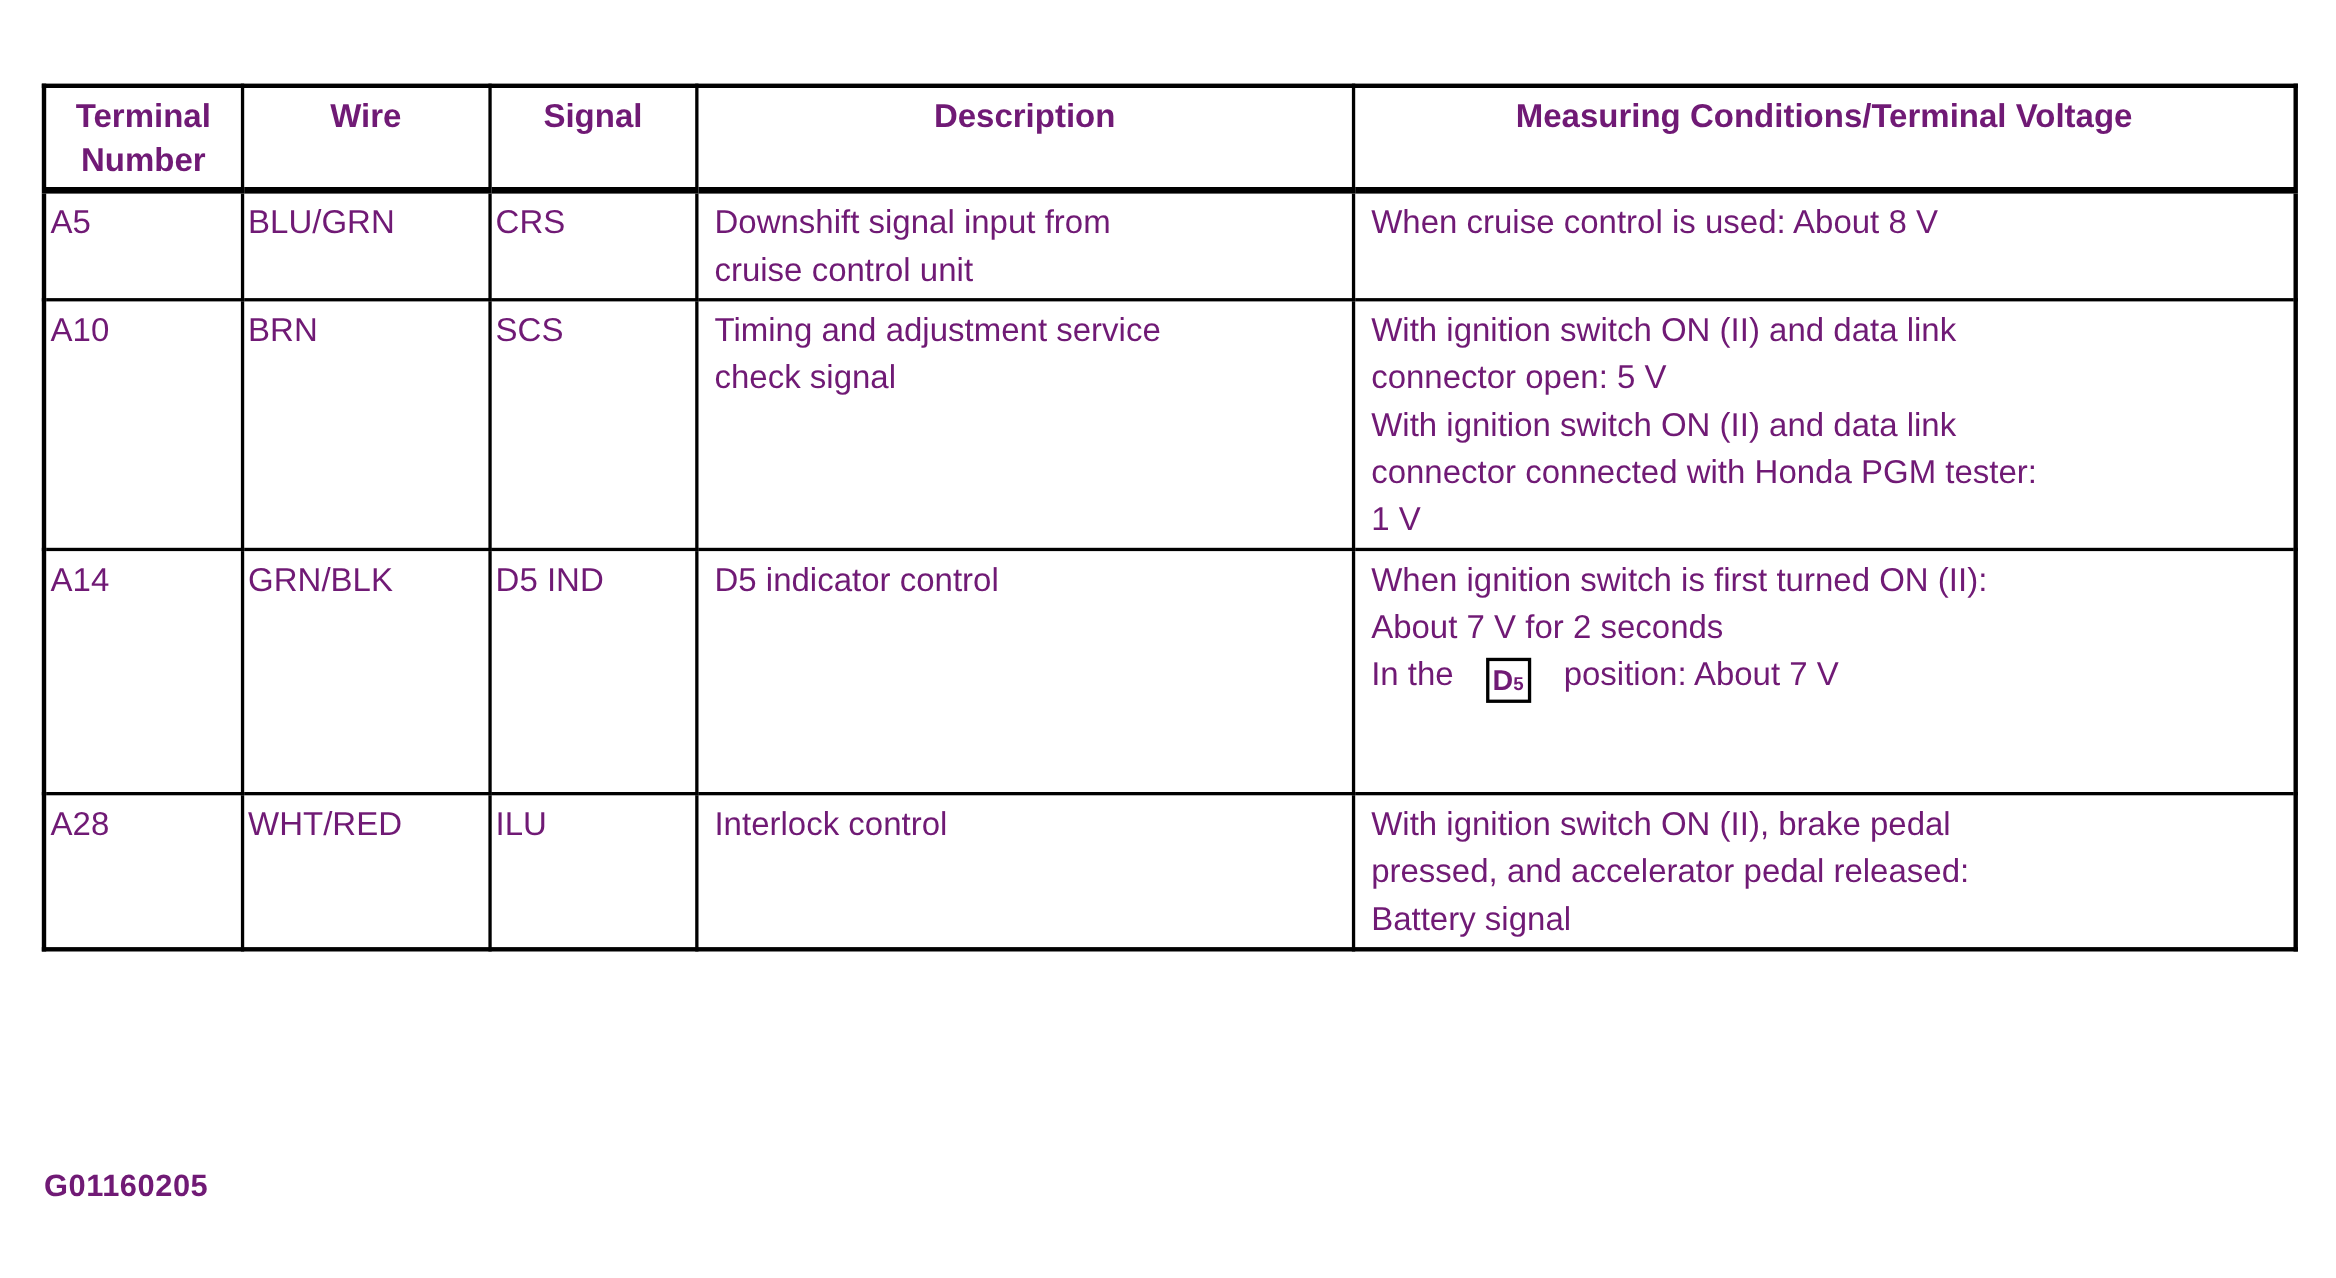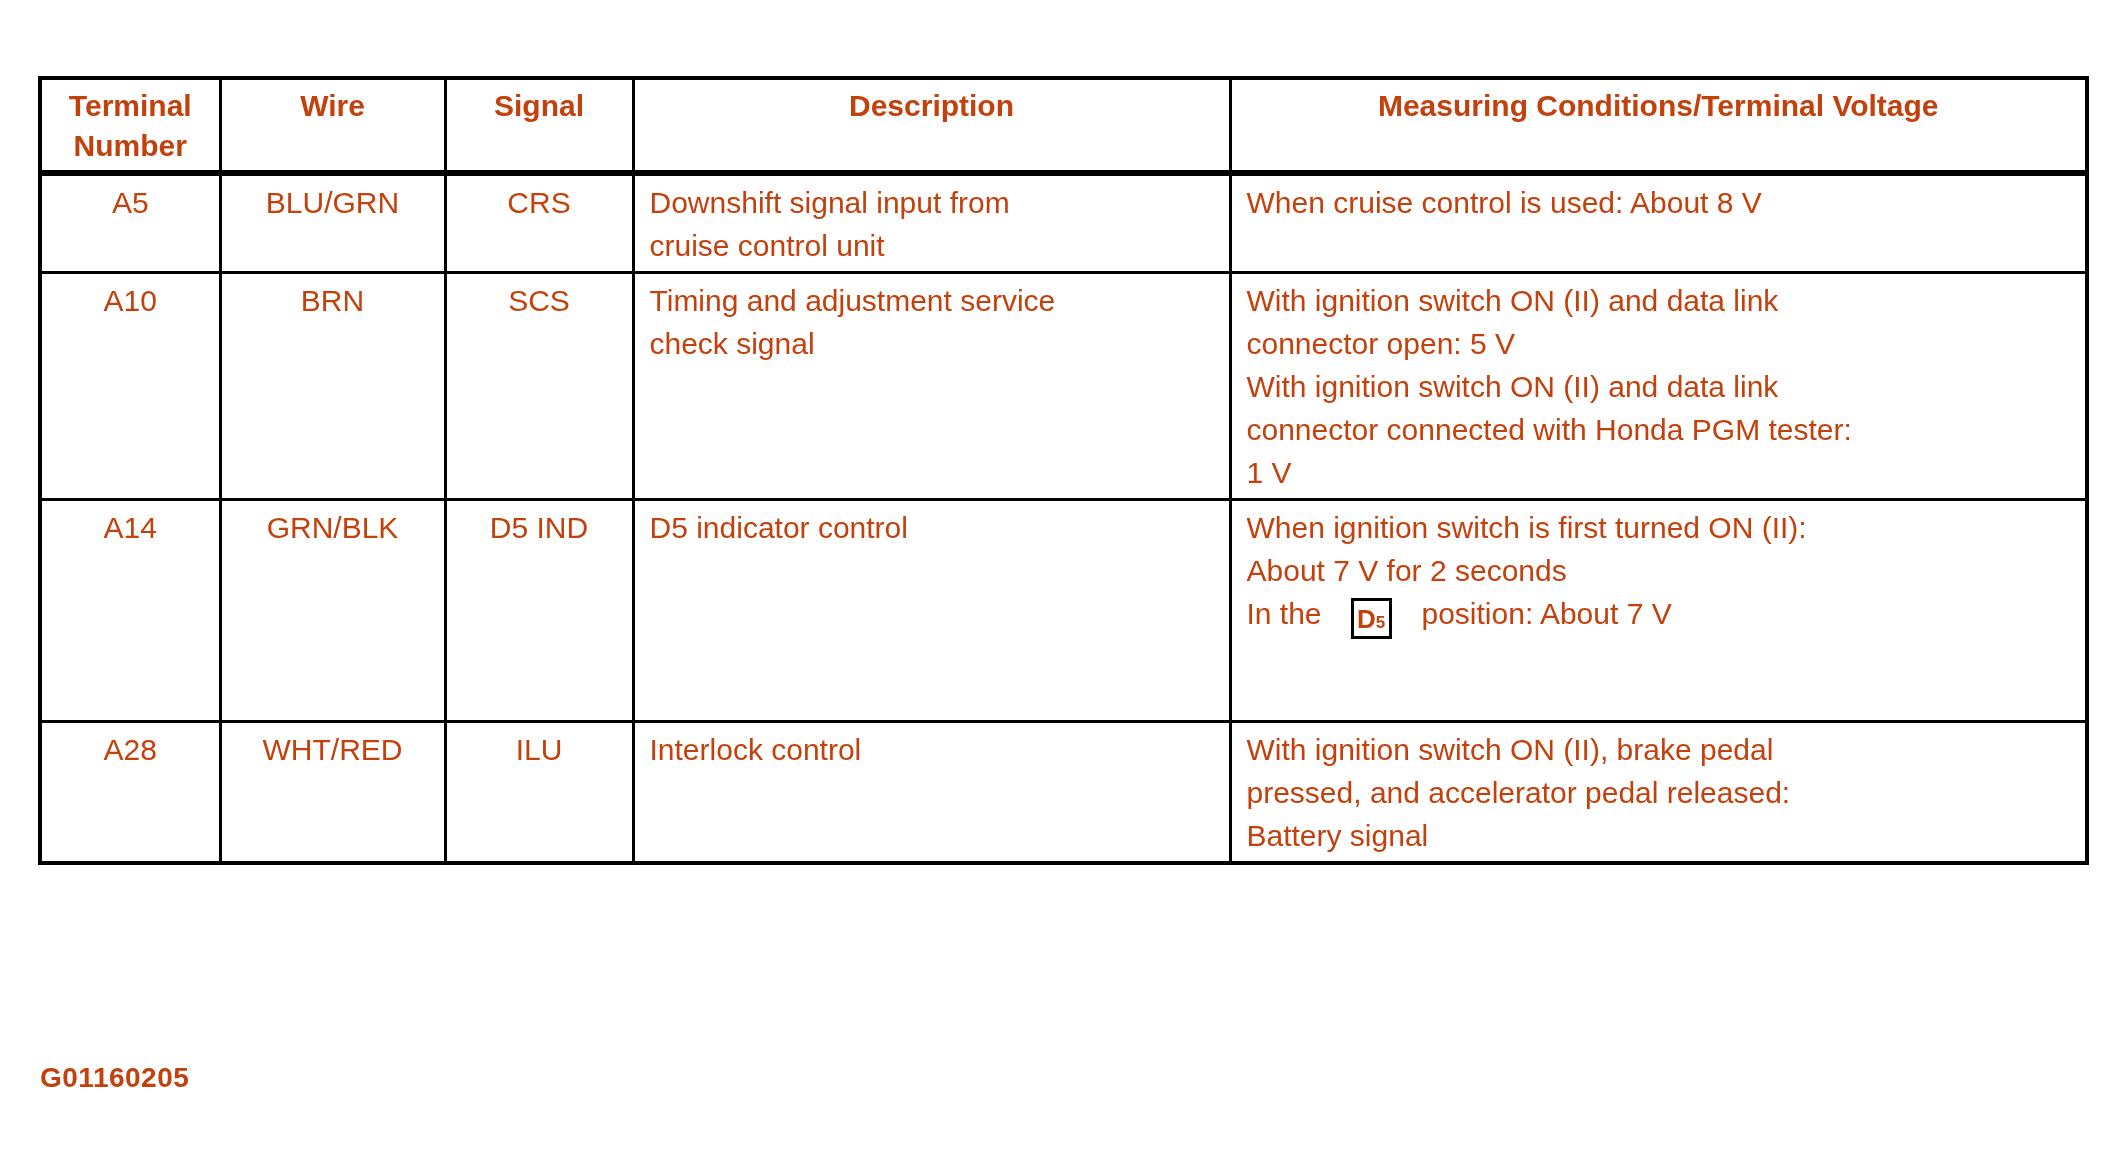--- a/index.html
+++ b/index.html
@@ -5,21 +5,21 @@
   html, body {
     margin: 0;
     padding: 0;
     background: #ffffff;
   }
   .scan-page {
     position: relative;
     width: 2124px;
     height: 1162px;
     background: #ffffff;
-    color: #c2410c;
+    color: #701a75;
     font-family: "Liberation Sans", sans-serif;
     text-decoration: underline;
   }
   table.tv-table {
     position: absolute;
     left: 38px;
     top: 76px;
     border-collapse: collapse;
     table-layout: fixed;
     border: 4px solid #000;
@@ -41,21 +41,21 @@
     height: 86px;
     border-bottom-width: 6px;
   }
   .col-terminal { width: 180px; }
   .col-wire     { width: 225px; }
   .col-signal   { width: 188px; }
   .col-desc     { width: 597px; }
   .col-volt     { width: 857px; }
 
   .tv-table td.c-center {
-    text-align: center;
+    text-align: left;
     padding: 5px 4px 4px 4px;
   }
   .tv-table td.c-text {
     text-align: left;
     padding: 5px 12px 4px 15px;
   }
   tbody tr:nth-child(1) { height: 90px;  }
   tbody tr:nth-child(2) { height: 182px; }
   tbody tr:nth-child(3) { height: 222px; margin-top: 36px; }
   tbody tr:nth-child(4) { height: 134px; }

